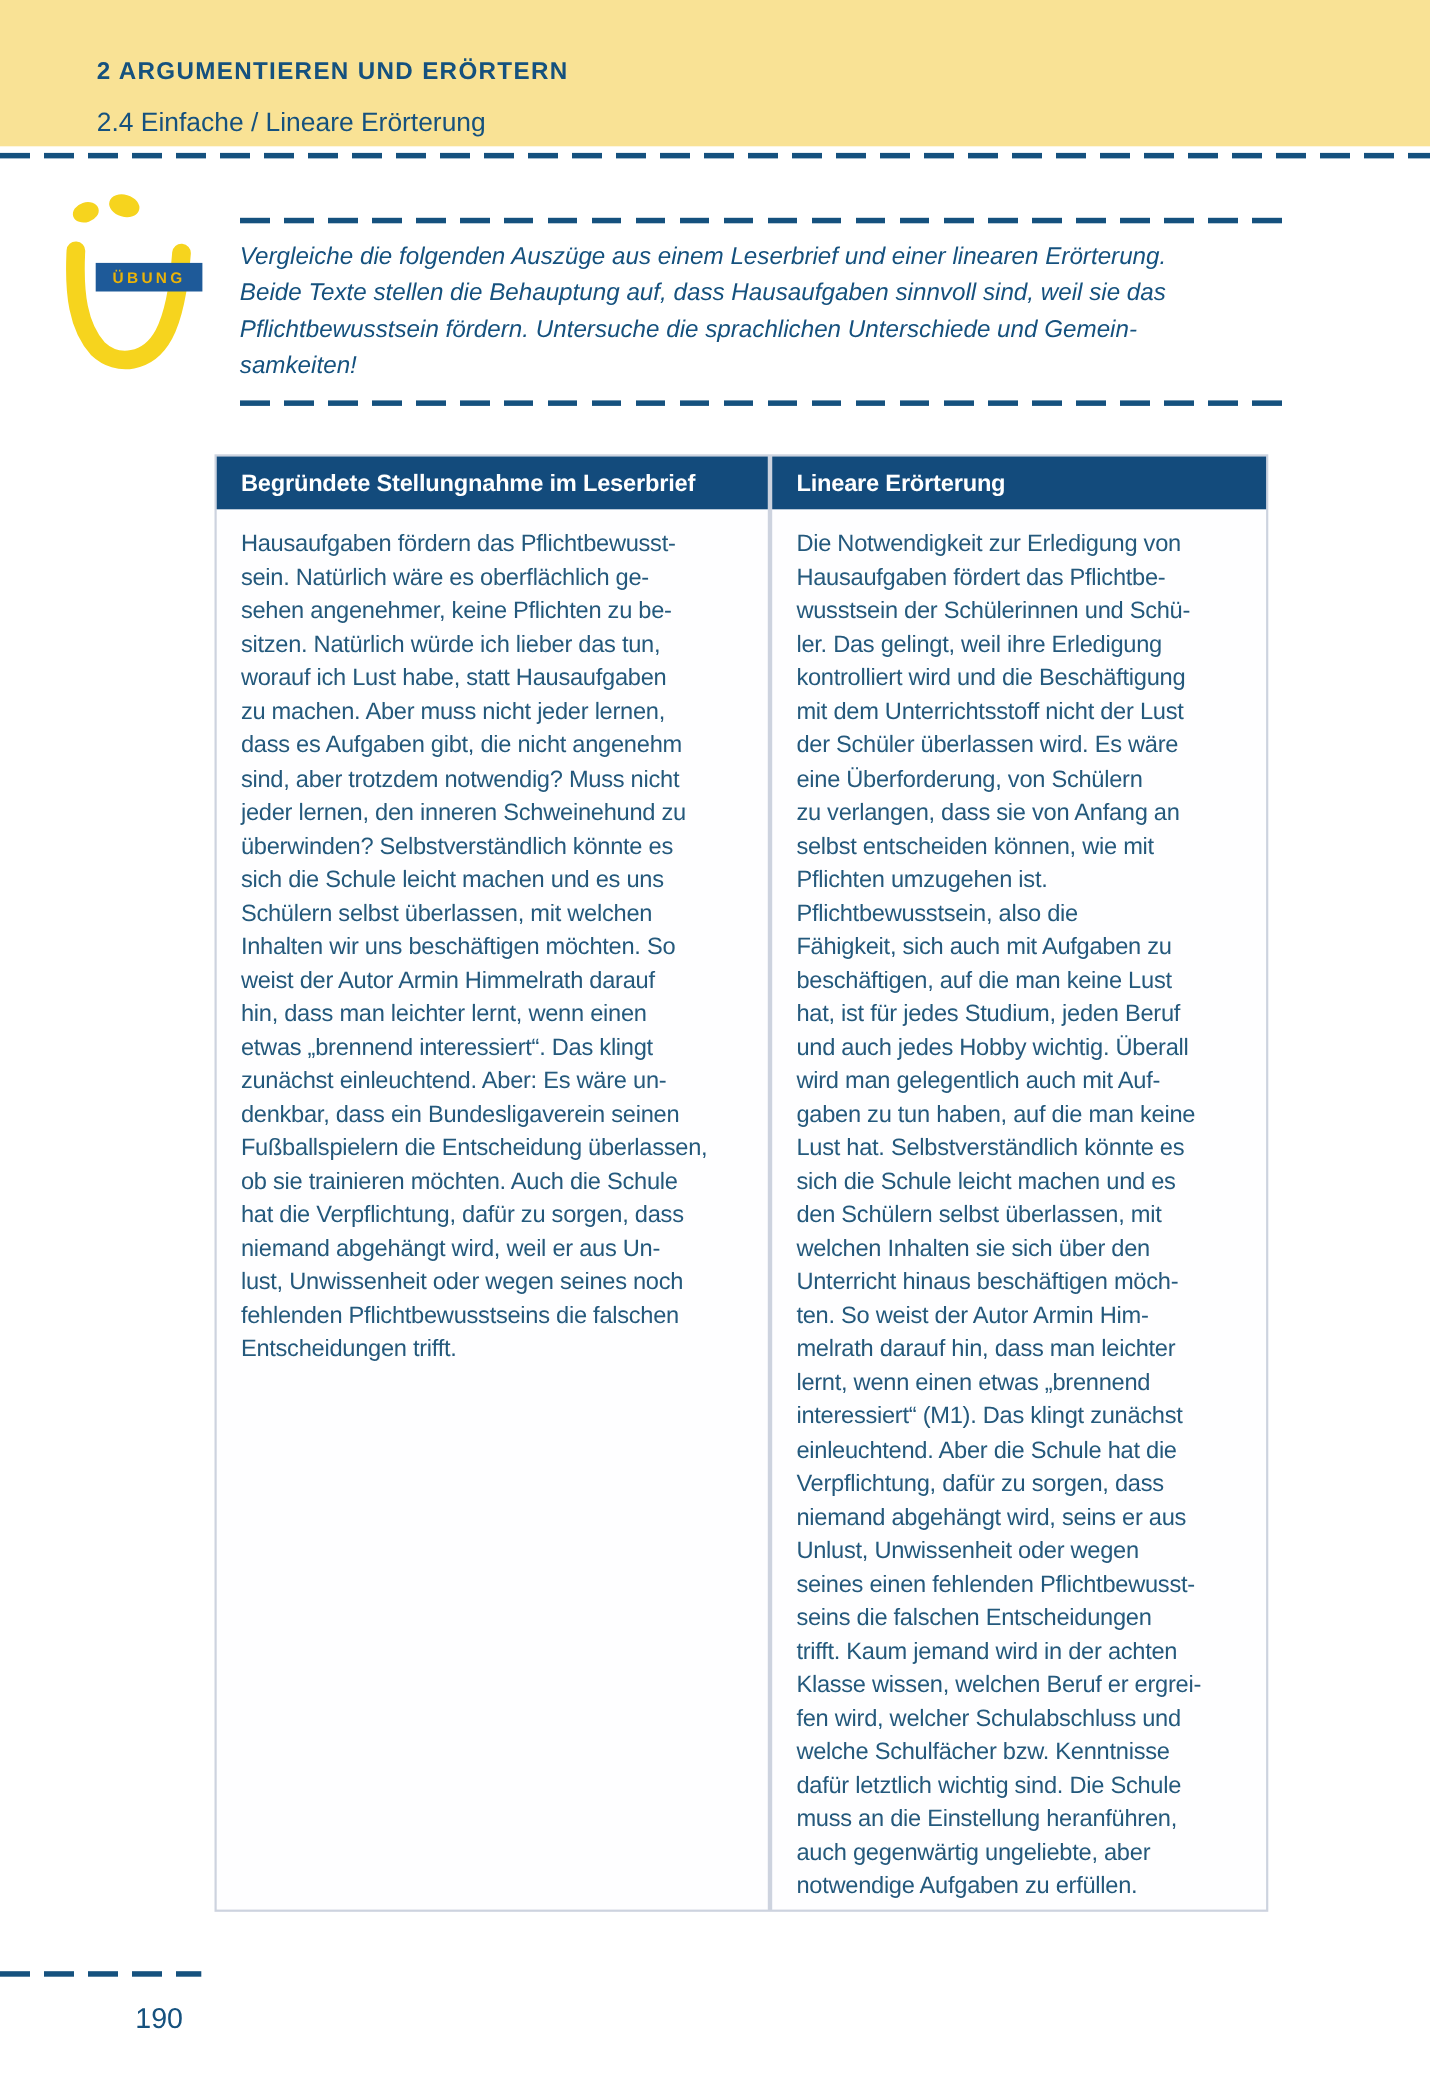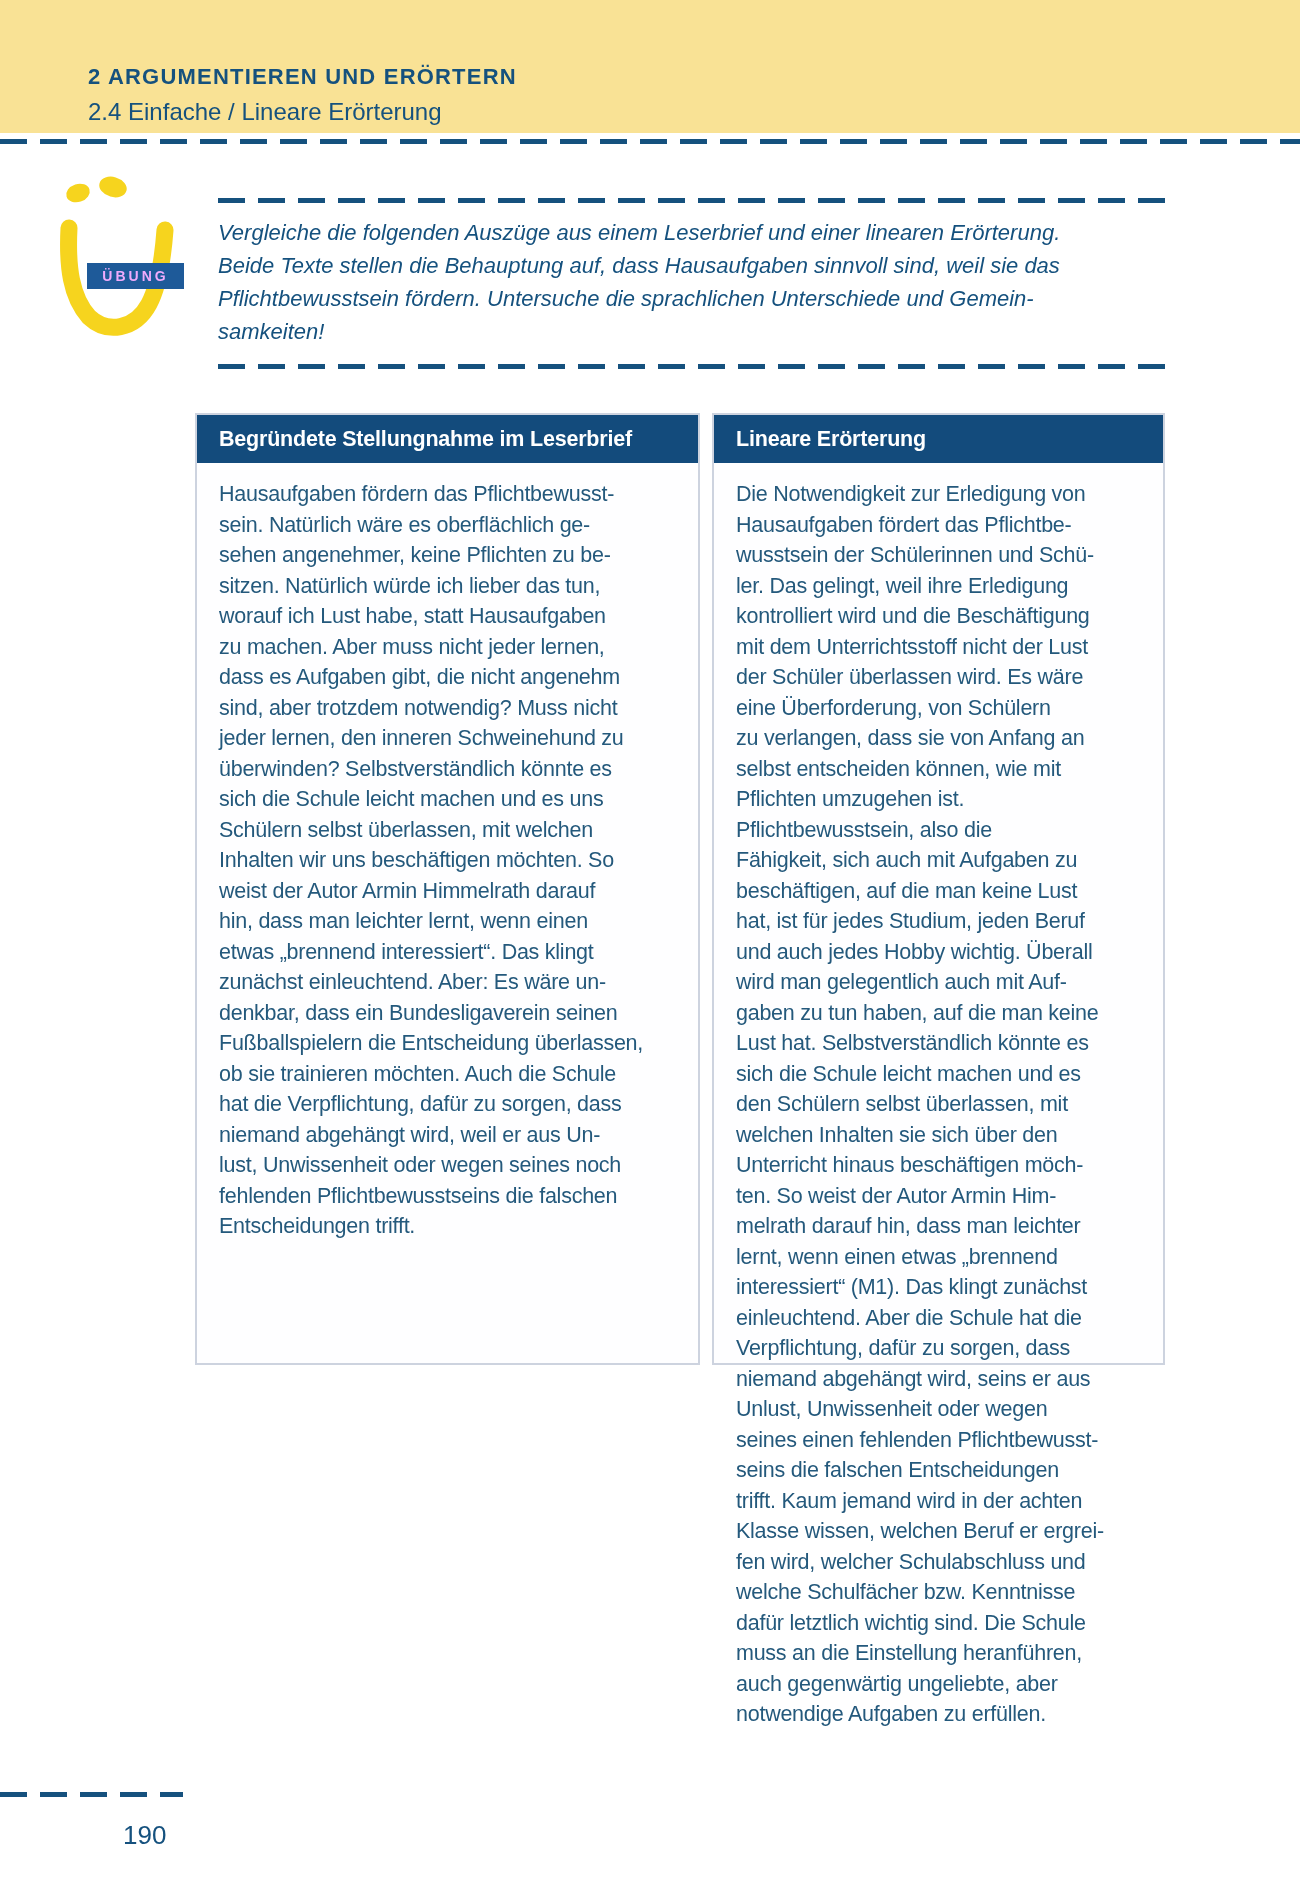--- a/index.html
+++ b/index.html
@@ -11,41 +11,41 @@
     --header-blue:#134B7C;
     --table-border:#CDD3DF;
   }
   *{margin:0;padding:0;box-sizing:border-box;}
   html,body{background:#ffffff;}
   body{font-family:"Liberation Sans", sans-serif;}
   .page{position:relative;width:1300px;height:1890px;background:#ffffff;overflow:hidden;}
 
   
   .band{position:absolute;left:0;top:0;width:1300px;height:133px;background:var(--band-yellow);}
-  .chapter{position:absolute;left:88px;top:64px;font-size:22px;font-weight:bold;letter-spacing:1.2px;color:var(--blue);white-space:nowrap;}
+  .chapter{position:absolute;left:88px;top:52px;font-size:22px;font-weight:bold;letter-spacing:1.2px;color:var(--blue);white-space:nowrap;}
   .section{position:absolute;left:88px;top:98px;font-size:24px;color:var(--blue);white-space:nowrap;}
 
   
   .dash{position:absolute;height:5px;background:repeating-linear-gradient(90deg,var(--blue) 0 27px,transparent 27px 40px);}
   .rule-full{left:0;top:139px;width:1300px;}
   .rule-instr-top{left:218px;top:198px;width:950px;}
   .rule-instr-bottom{left:218px;top:364px;width:950px;}
   .rule-footer{left:0;top:1792px;width:183px;}
 
   
   .uebung-glyph{position:absolute;left:55px;top:162px;width:130px;height:175px;z-index:1;}
   .uebung-badge{position:absolute;left:87px;top:239px;width:97px;height:26px;background:var(--badge-blue);z-index:2;
-    display:flex;align-items:center;justify-content:center;color:#f0abfc;font-size:14px;font-weight:bold;letter-spacing:3px;margin-top:24px;}
+    display:flex;align-items:center;justify-content:center;color:#eab308;font-size:14px;font-weight:bold;letter-spacing:3px;}
 
   
   .instruction{position:absolute;left:218px;top:216px;width:960px;color:var(--blue);}
   .instruction .line{font-size:22px;line-height:33px;white-space:nowrap;font-style:italic;}
 
   
-  .cmp-table{position:absolute;left:195px;top:413px;width:970px;height:952px;display:flex;gap:12px;}
+  .cmp-table{position:absolute;left:195px;top:413px;width:970px;height:1325px;display:flex;}
   .col{border:2px solid var(--table-border);background:#fefeff;display:flex;flex-direction:column;}
   .col-left{width:505px;}
   .col-right{width:453px;}
   .col-header{height:48px;background:var(--header-blue);color:#ffffff;font-size:21.5px;font-weight:bold;letter-spacing:-0.2px;
     display:flex;align-items:center;padding-left:22px;white-space:nowrap;flex:0 0 auto;}
   .col-body{padding:16px 20px 0 22px;color:var(--body-blue);}
   .col-body .line{font-size:21.5px;line-height:30.5px;letter-spacing:-0.25px;white-space:nowrap;}
 
   
   .page-number{position:absolute;left:123px;top:1820px;font-size:26px;color:var(--blue);}

